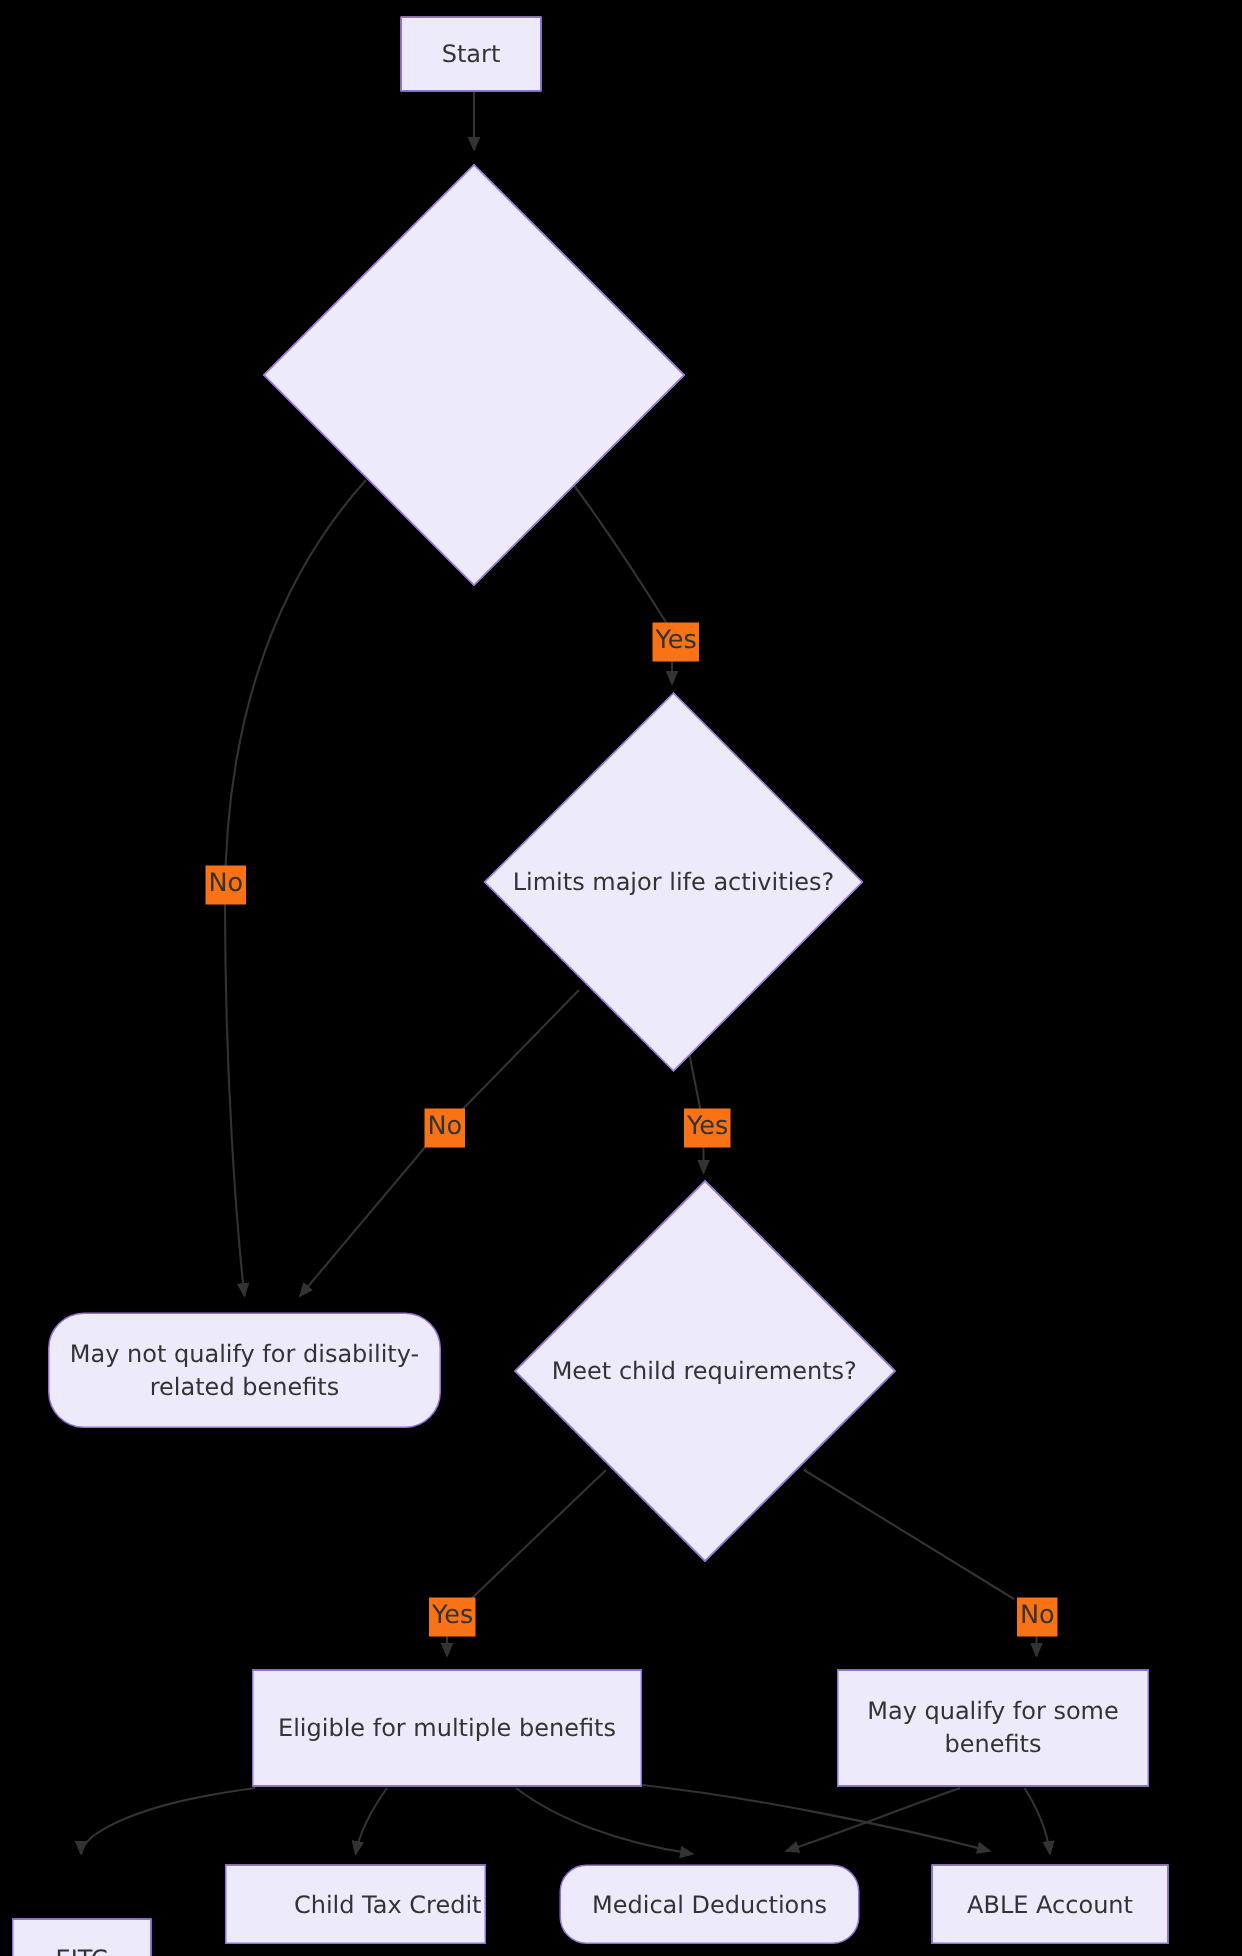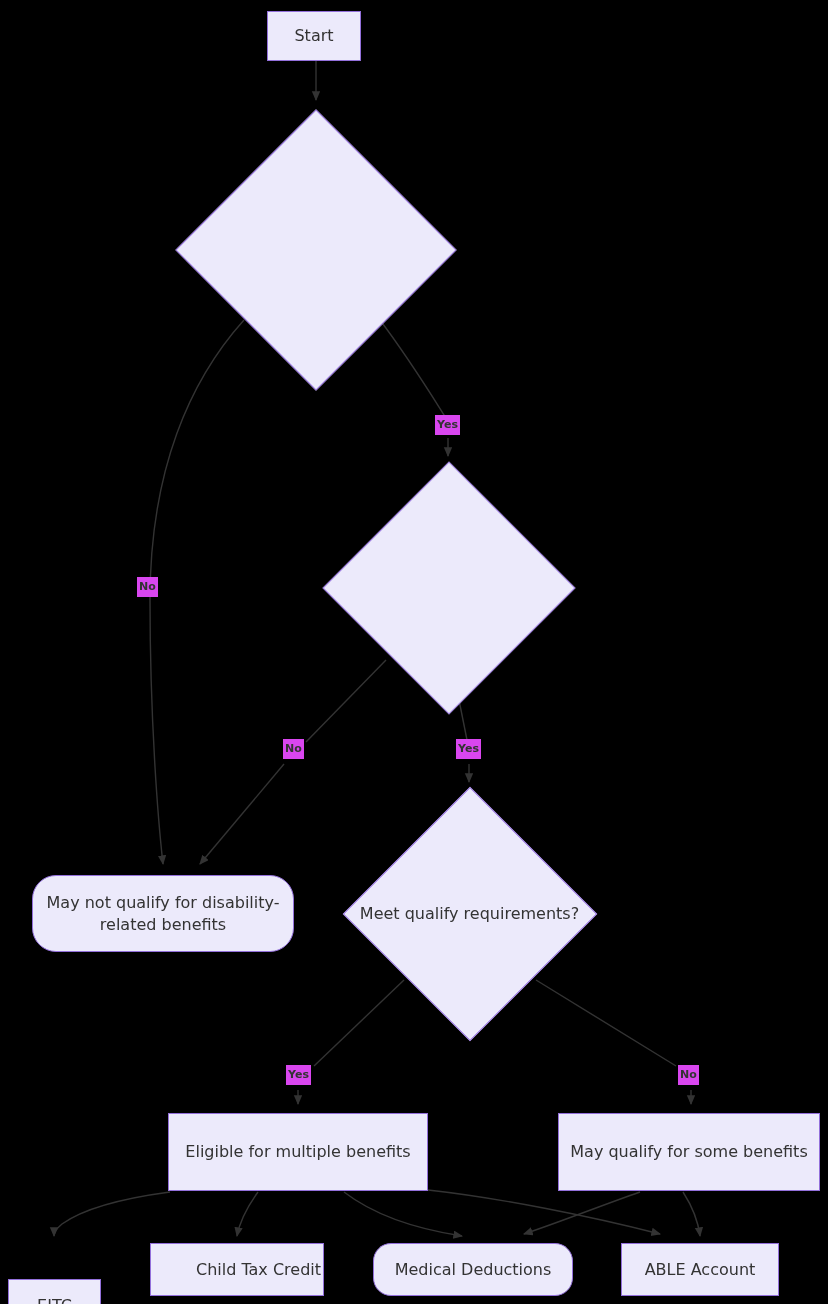--- a/index.html
+++ b/index.html
@@ -70,28 +70,27 @@
     padding: 0 4px;
     white-space: nowrap;
   }
   .node-diamond .diamond-label.wrap {
     white-space: normal;
     width: 190px;
   }
 
   .edge-label {
     position: absolute;
-    background: #d946ef;
+    background: #f97316;
     color: #333333;
-    font-size: 11px;
+    font-size: 17px;
     line-height: 1;
     padding: 4px 2px 5px 2px;
     white-space: nowrap;
     box-sizing: border-box;
-    font-weight: bold;
   }
 </style>
 </head>
 <body>
 
 <div id="flow-root">
 
   <svg id="edge-layer" viewBox="0 0 828 1304" xmlns="http://www.w3.org/2000/svg">
     <defs>
       <marker id="arrowhead" markerWidth="8" markerHeight="8" refX="6.2" refY="3" orient="auto" markerUnits="strokeWidth">
@@ -134,36 +133,37 @@
   <div class="node node-rect" style="left:267px; top:11px; width:94px; height:50px;">
     <span>Start</span>
   </div>
 
   <div class="node node-diamond" style="left:177px; top:110px; width:278px; height:280px;">
     <span class="diamond-shape" style="width:197px; height:197px;"></span>
   </div>
 
   <div class="node node-diamond" style="left:323px; top:463px; width:252px; height:250px;">
     <span class="diamond-shape" style="width:177px; height:177px;"></span>
+    <span class="diamond-label">Limits major life activities?</span>
   </div>
 
   <div class="node node-diamond" style="left:343px; top:788px; width:253px; height:252px;">
     <span class="diamond-shape" style="width:178px; height:178px;"></span>
-    <span class="diamond-label">Meet qualify requirements?</span>
+    <span class="diamond-label">Meet child requirements?</span>
   </div>
 
   <div class="node node-rect" style="left:32px; top:875px; width:262px; height:77px; padding:0 10px;border-radius:24px;">
     <span>May not qualify for disability-related benefits</span>
   </div>
 
   <div class="node node-rect" style="left:168px; top:1113px; width:260px; height:78px; padding:0 10px;">
     <span>Eligible for multiple benefits</span>
   </div>
 
-  <div class="node node-rect" style="left:558px; top:1113px; width:262px; height:78px; padding:0 10px;">
+  <div class="node node-rect" style="left:558px; top:1113px; width:208px; height:78px; padding:0 10px;">
     <span>May qualify for some benefits</span>
   </div>
 
   <div class="node node-rect" style="left:8px; top:1243px; width:93px; height:53px;margin-top:36px;">
     <span>EITC</span>
   </div>
 
   <div class="node node-rect" style="left:150px; top:1243px; width:174px; height:53px;padding-left:43px;">
     <span>Child Tax Credit</span>
   </div>

